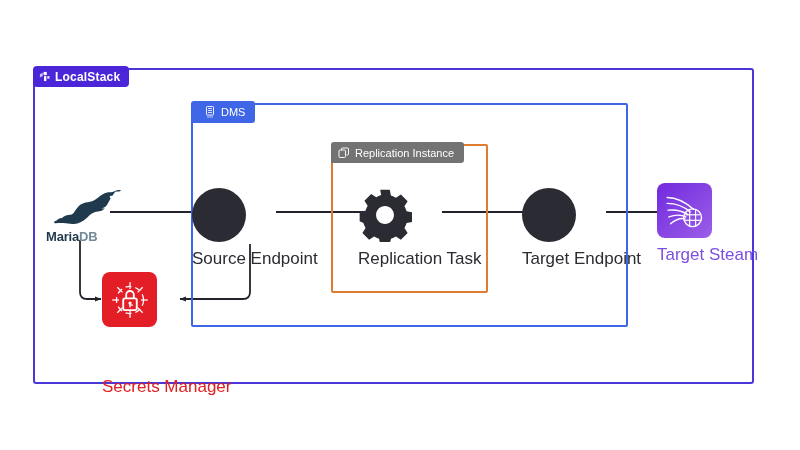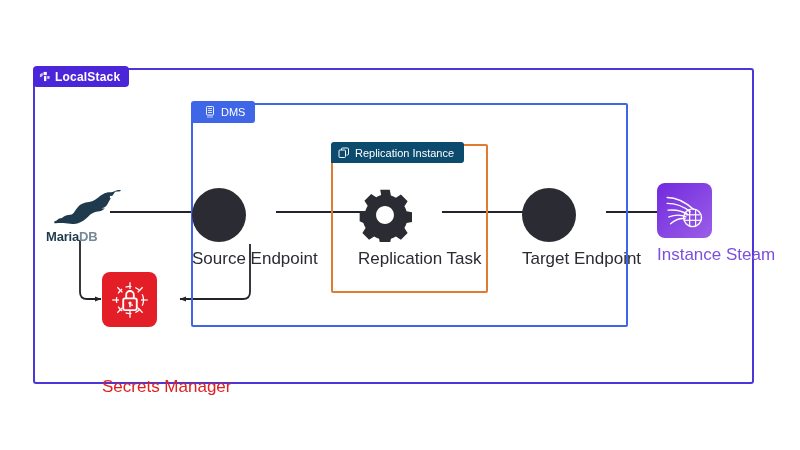--- a/index.html
+++ b/index.html
@@ -73,21 +73,21 @@
     padding: 0 10px 0 13px;
     background: #4066E8;
     border-radius: 3px 3px 3px 0;
     font-size: 11px;
     font-weight: normal;
   }
   .badge-repl {
     left: 331px; top: 142px;
     height: 21px;
     padding: 0 10px 0 7px;
-    background: #0c4a6e;
+    background: #737373;
     border-radius: 3px 3px 3px 0;
     font-size: 11px;
     font-weight: normal;
   }
   .badge .bicon {
     display: inline-flex;
     align-items: center;
     justify-content: center;
     flex: 0 0 auto;
   }
@@ -295,16 +295,16 @@
         </g>
         <circle cx="35" cy="34" r="10.5" fill="none" stroke="#ffffff" stroke-width="1.7"></circle>
         <g fill="none" stroke="#ffffff" stroke-width="1.4">
           <line x1="26.5" y1="30.5" x2="43.5" y2="30.5"></line>
           <line x1="25.2" y1="37" x2="44.8" y2="37"></line>
           <line x1="31.5" y1="24.2" x2="31.5" y2="43.8"></line>
           <line x1="38.5" y1="24.2" x2="38.5" y2="43.8"></line>
         </g>
       </svg>
     </span>
-    <span class="node-label label-purple">Instance Steam</span>
+    <span class="node-label label-purple">Target Steam</span>
   </div>
 
 </div>
 
 </body></html>

